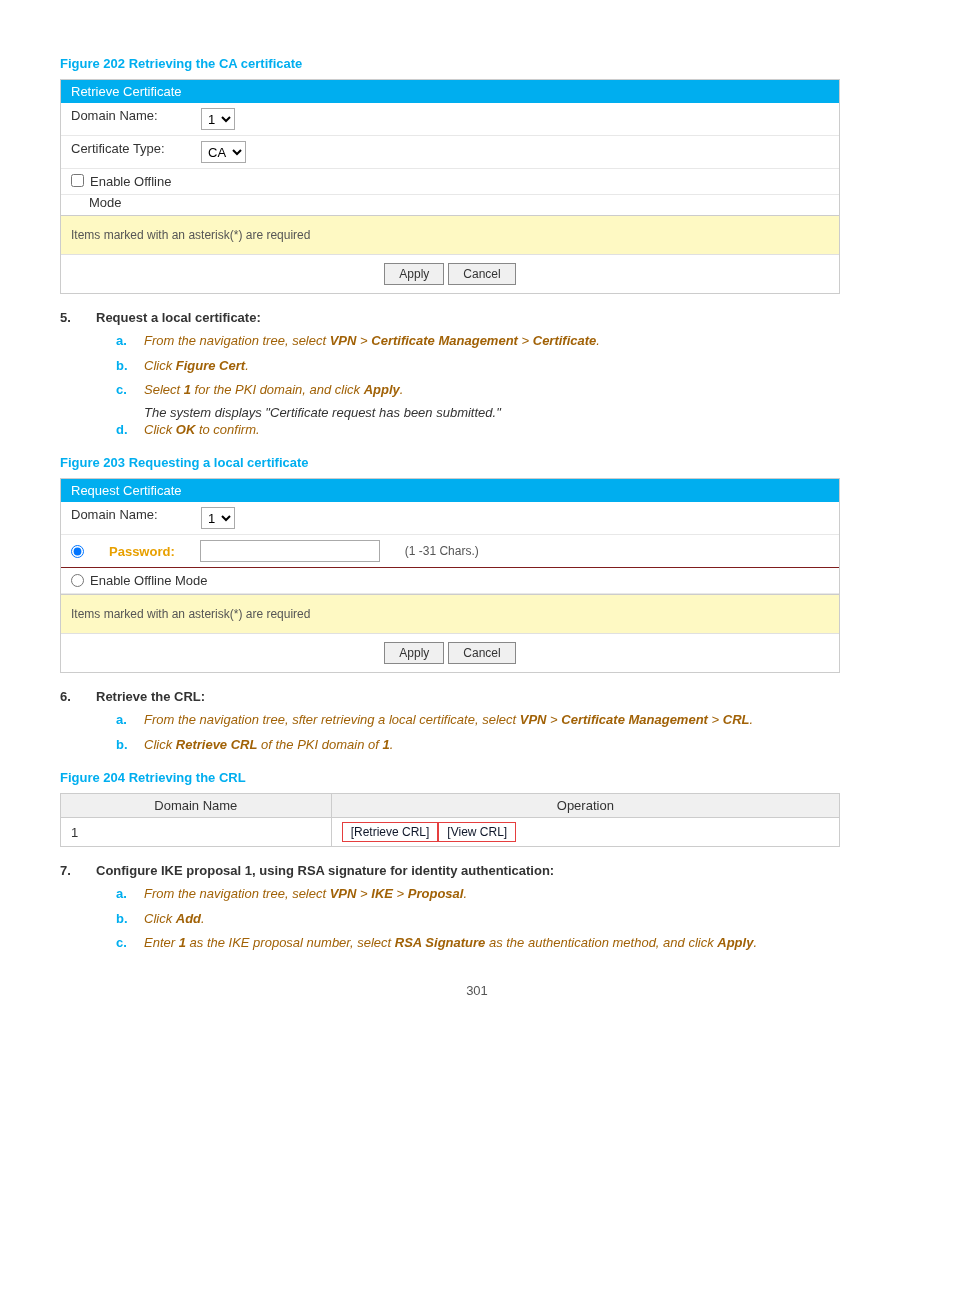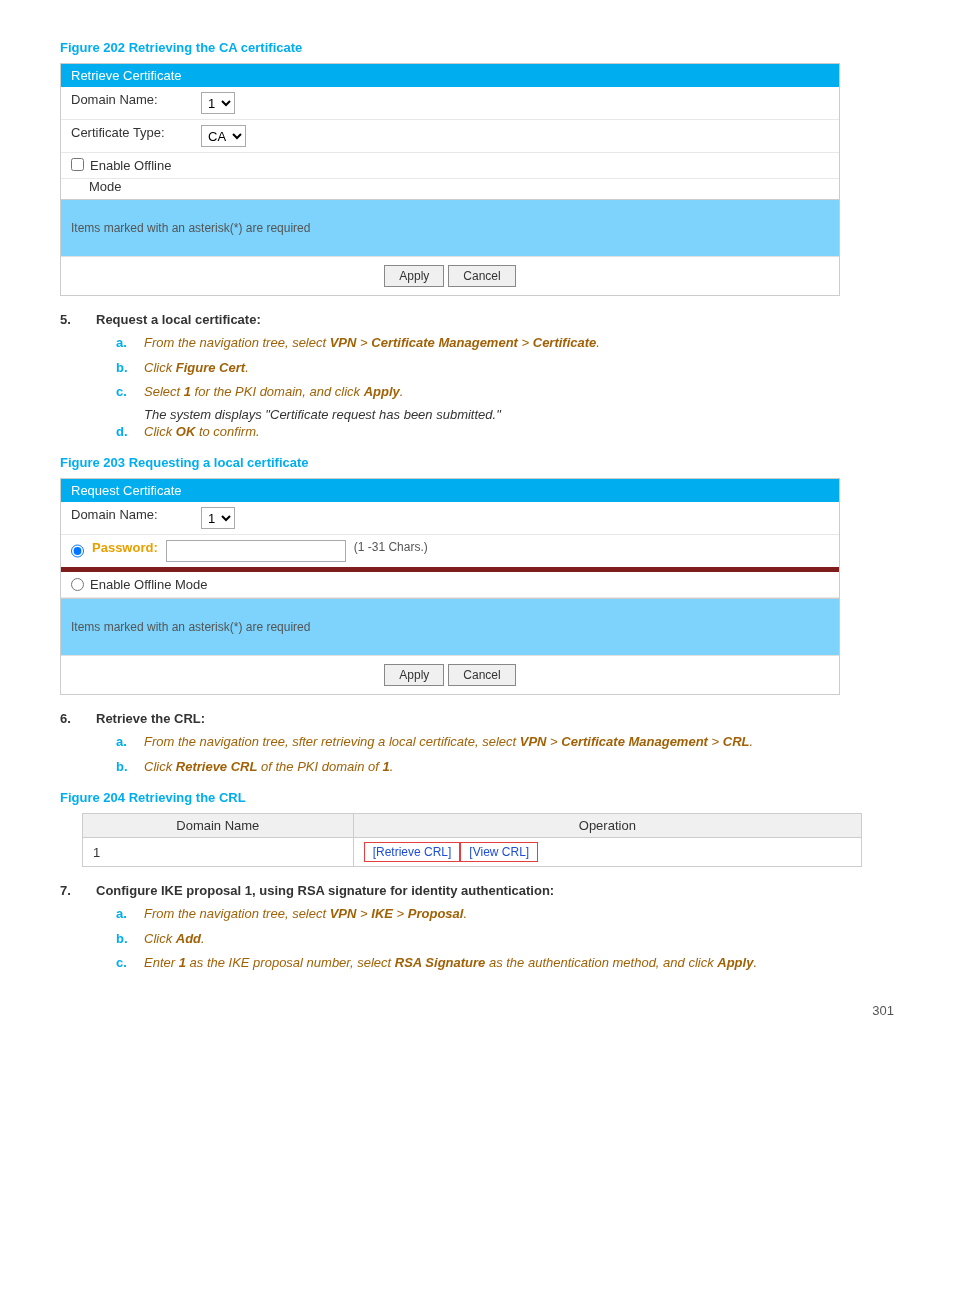--- a/index.html
+++ b/index.html
@@ -10,20 +10,21 @@
       color: #333;
       padding: 40px 60px;
       max-width: 954px;
     }
 
     .figure-title {
       color: #00AEEF;
       font-size: 13px;
       font-weight: bold;
       margin-bottom: 8px;
+      margin-top: 16px;
     }
 
     .form-panel {
       border: 1px solid #ccc;
       margin-bottom: 16px;
       width: 780px;
     }
 
     .form-panel-header {
       background: #00AEEF;
@@ -72,25 +73,25 @@
     .checkbox-row {
       padding: 5px 10px;
       display: flex;
       align-items: flex-start;
       gap: 6px;
       font-size: 13px;
       border-bottom: 1px solid #e8e8e8;
     }
 
     .note-row {
-      padding: 21px 10px;
+      padding: 12px 10px;
       font-size: 12px;
       color: #555;
       border-top: 1px solid #ccc;
-      background: #7dd3fc;
+      background: #fef9c3;
     }
 
     .button-row {
       display: flex;
       justify-content: center;
       gap: 4px;
       padding: 8px 10px;
       background: #fff;
       border-top: 1px solid #e0e0e0;
     }
@@ -157,21 +158,20 @@
       color: #333;
       font-style: italic;
     }
 
     
     .data-table {
       width: 780px;
       border-collapse: collapse;
       margin-bottom: 16px;
       font-size: 13px;
-      margin-left: 22px;
     }
 
     .data-table th {
       background: #f0f0f0;
       border: 1px solid #ccc;
       padding: 4px 10px;
       text-align: center;
       font-weight: normal;
       color: #333;
     }
@@ -182,33 +182,34 @@
       background: #fff;
     }
 
     .crl-buttons {
       display: inline-flex;
       gap: 0;
     }
 
     .crl-btn {
       border: 1px solid #e53e3e;
-      color: #1d4ed8;
+      color: #0f172a;
       background: #fff;
       padding: 2px 8px;
       font-size: 12px;
       cursor: pointer;
     }
 
     .radio-row {
       padding: 5px 10px;
       display: flex;
-      gap: 8px;
-      font-size: 13px;
-      border-bottom: 5px solid #7f1d1d;
+      align-items: center;
+      gap: 25px;
+      font-size: 13px;
+      border-bottom: 1px solid #7f1d1d;
     }
 
     .radio-label {
       font-weight: bold;
       color: #e8a000;
     }
 
     input[type="text"] {
       border: 1px solid #aaa;
       padding: 2px 4px;
@@ -216,21 +217,21 @@
       height: 22px;
       width: 180px;
     }
 
     .chars-hint {
       font-size: 12px;
       color: #555;
     }
 
     .page-number {
-      text-align: right;
+      text-align: center;
       margin-top: 30px;
       font-size: 13px;
       color: #555;
     }
 
     .offline-radio-row {
       display: flex;
       align-items: center;
       gap: 6px;
       padding: 5px 10px;

